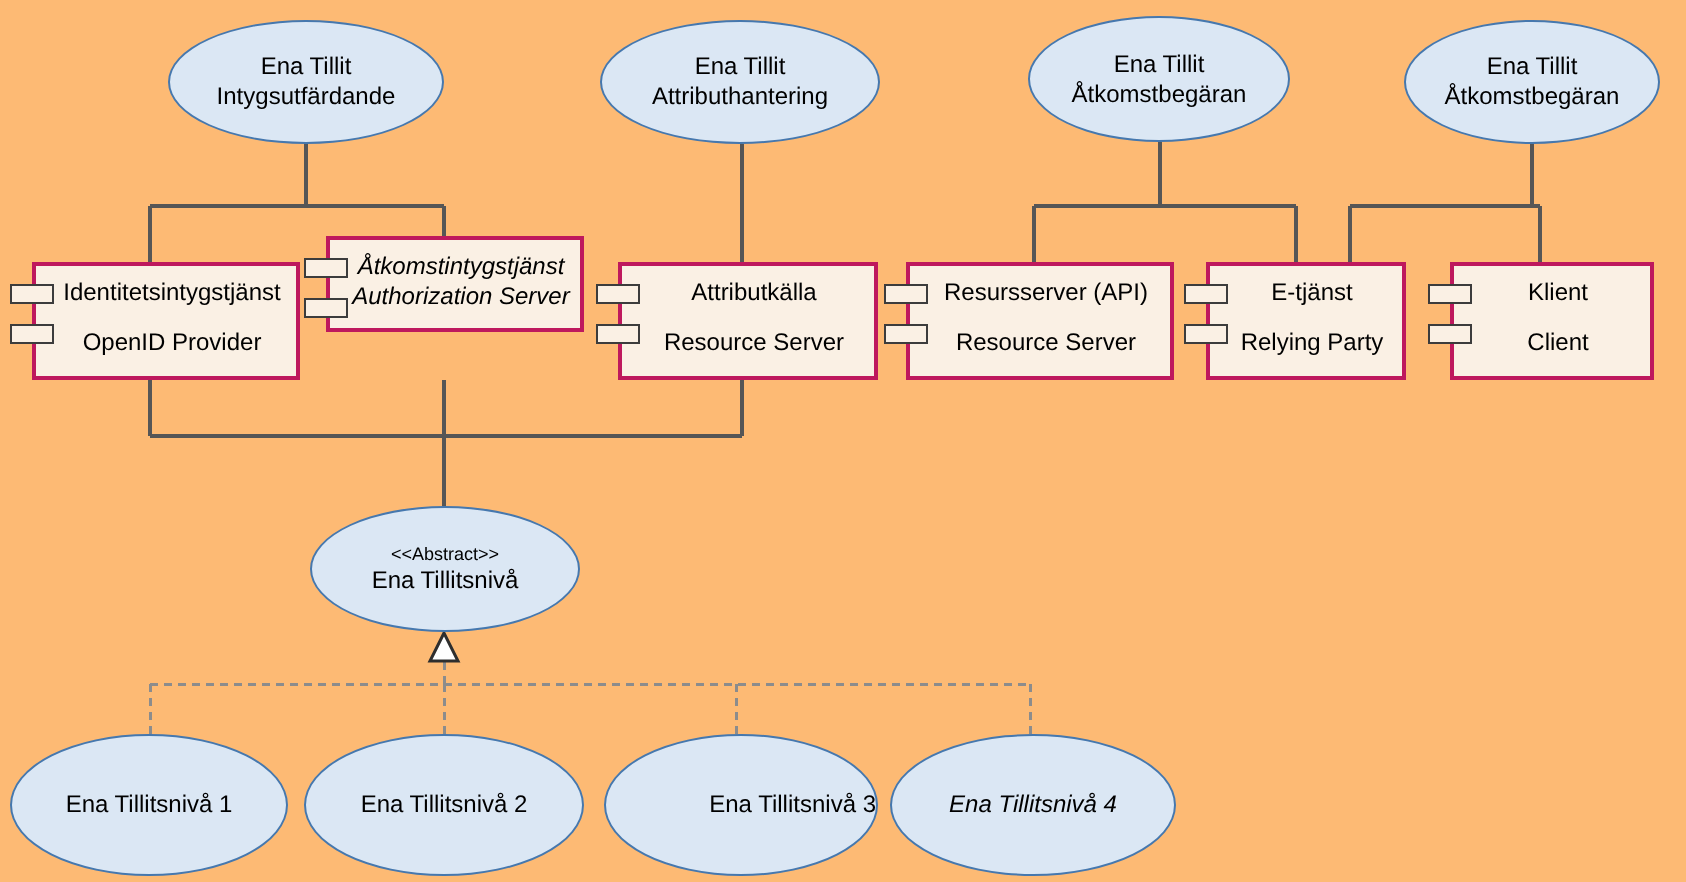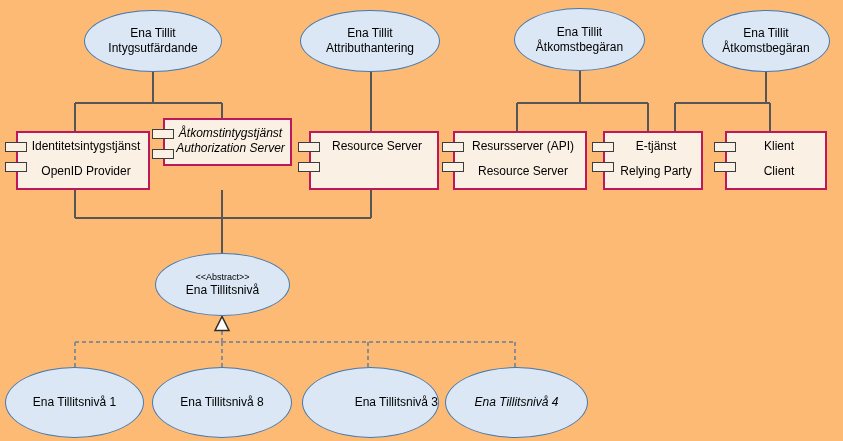--- a/index.html
+++ b/index.html
@@ -78,20 +78,21 @@
   </div>
   <div class="comp" style="left:163px; top:118px; width:129px; height:48px;font-style:italic;">
     <span class="tab tab1"></span>
     <span class="tab tab2"></span>
     <div class="ln">Åtkomstintygstjänst</div>
     <div class="ln">Authorization Server</div>
   </div>
   <div class="comp" style="left:309px; top:131px; width:130px; height:59px;">
     <span class="tab tab1"></span>
     <span class="tab tab2"></span>
+    <div class="ln">Attributkälla</div>
     <div class="ln">Resource Server</div>
   </div>
   <div class="comp" style="left:453px; top:131px; width:134px; height:59px;">
     <span class="tab tab1"></span>
     <span class="tab tab2"></span>
     <div class="ln">Resursserver (API)</div>
     <div class="ln">Resource Server</div>
   </div>
   <div class="comp" style="left:725px; top:131px; width:102px; height:59px;">
     <span class="tab tab1"></span>
@@ -108,21 +109,21 @@
 
   <div class="uc" style="left:155px; top:253px; width:135px; height:63px;">
     <div class="stereo">&lt;&lt;Abstract&gt;&gt;</div>
     <div>Ena Tillitsnivå</div>
   </div>
 
   <div class="uc" style="left:5px; top:367px; width:139px; height:71px;">
     <div>Ena Tillitsnivå 1</div>
   </div>
   <div class="uc" style="left:152px; top:367px; width:140px; height:71px;">
-    <div>Ena Tillitsnivå 8</div>
+    <div>Ena Tillitsnivå 2</div>
   </div>
   <div class="uc" style="left:302px; top:367px; width:137px; height:71px;align-items:flex-end;">
     <div>Ena Tillitsnivå 3</div>
   </div>
   <div class="uc" style="left:445px; top:367px; width:143px; height:71px;font-style:italic;">
     <div>Ena Tillitsnivå 4</div>
   </div>
 
 </div>
 

